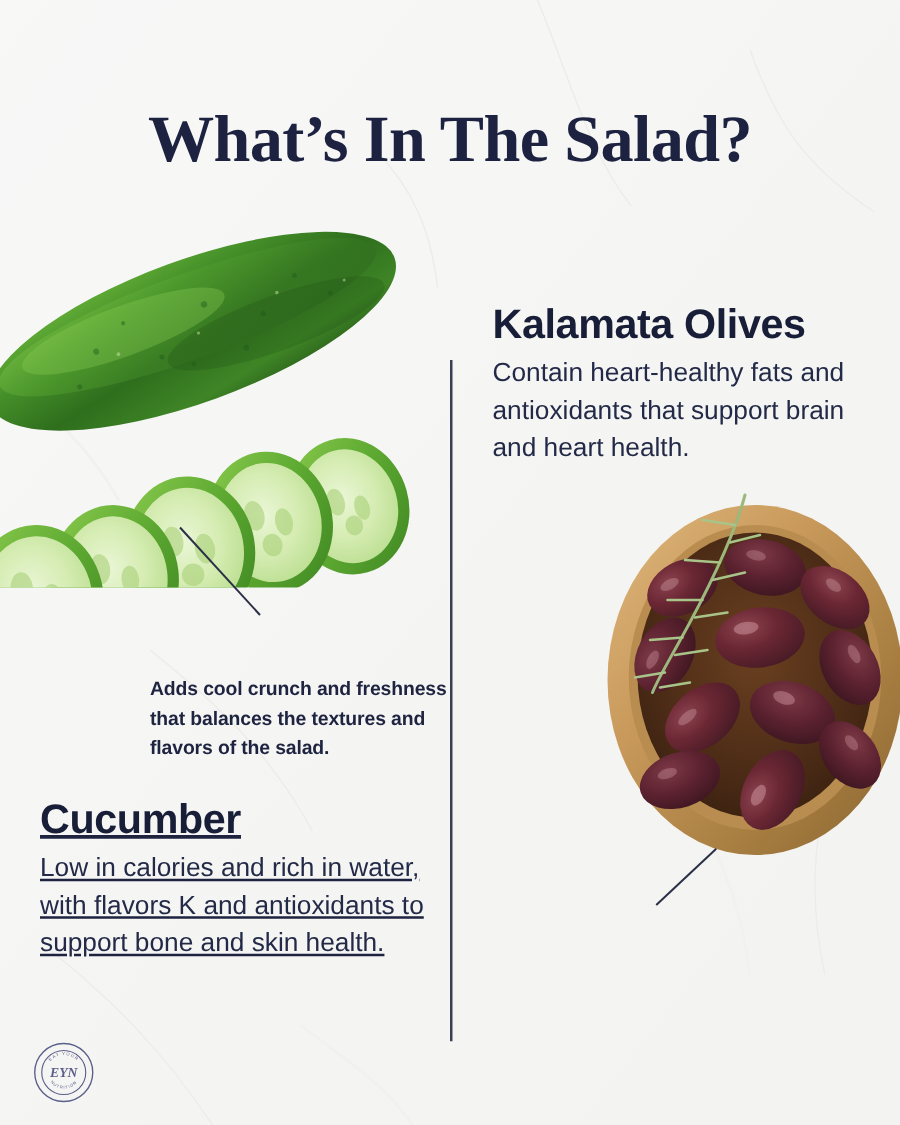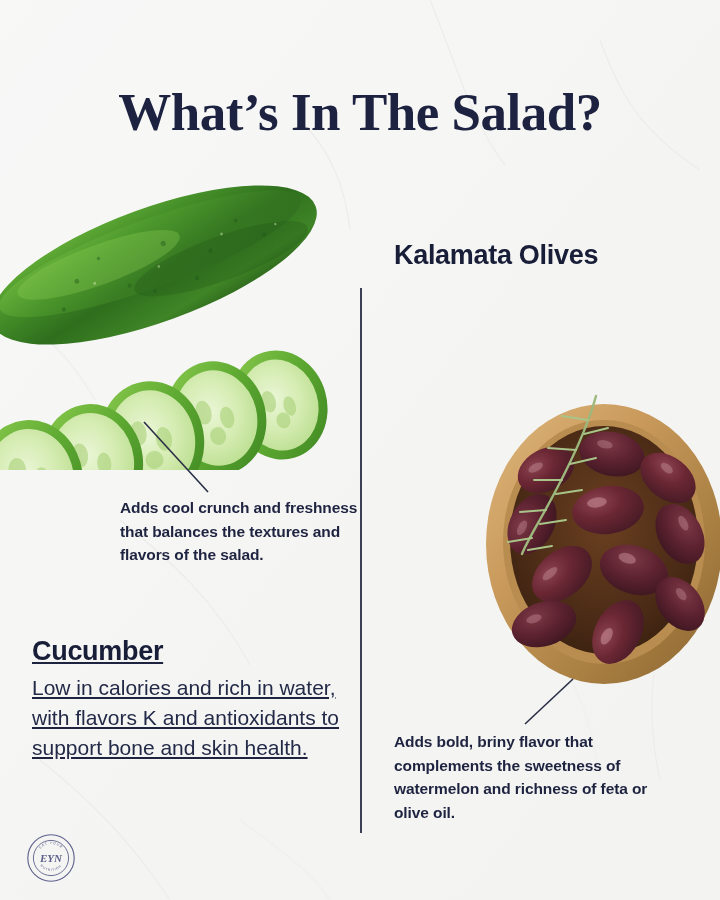--- a/index.html
+++ b/index.html
@@ -61,37 +61,38 @@
 
   
   .leader { position: absolute; overflow: visible; }
   .leader line { stroke: #2a2f45; stroke-width: 1.6; }
 
   
   .block { position: absolute; color: #1e2340; }
 
   .heading {
     font-weight: 700;
-    font-size: 27px;
+    font-size: 33px;
     letter-spacing: -0.3px;
     color: #181d38;
     margin-bottom: 6px;
   }
   .body {
     font-size: 21px;
     line-height: 1.42;
     color: #232a47;
     font-weight: 400;
   }
   .note {
     font-size: 15.5px;
     line-height: 1.53;
     font-weight: 700;
     color: #1e2340;
     letter-spacing: -0.1px;
+    margin-top: 44px;
   }
 
   #olives-block   { left: 394px; top: 240px; width: 306px; }
   #olives-note    { left: 394px; top: 730px; width: 290px; }
   #cucumber-block { left: 32px;  top: 636px; width: 310px; text-decoration: underline; }
   #cucumber-note  { left: 120px; top: 496px; width: 240px; }
 
   
   .art { position: absolute; }
 
@@ -340,23 +341,23 @@
   <svg class="leader" style="left:138px; top:414px; width:80px; height:86px;" viewBox="0 0 80 86" aria-hidden="true">
     <line x1="6" y1="8" x2="70" y2="78"></line>
   </svg>
 
   <svg class="leader" style="left:518px; top:674px; width:62px; height:56px;" viewBox="0 0 62 56" aria-hidden="true">
     <line x1="55" y1="5" x2="7" y2="50"></line>
   </svg>
 
   <div class="block" id="olives-block">
     <div class="heading">Kalamata Olives</div>
+    <div class="body">Contain heart-healthy fats and antioxidants that support brain and heart health.</div>
   </div>
 
-  <div class="block note" id="olives-note">Adds bold, briny flavor that complements the sweetness of watermelon and richness of feta or olive oil.</div>
 
   <div class="block note" id="cucumber-note">Adds cool crunch and freshness that balances the textures and flavors of the salad.</div>
 
   <div class="block" id="cucumber-block">
     <div class="heading">Cucumber</div>
     <div class="body">Low in calories and rich in water, with flavors K and antioxidants to support bone and skin health.</div>
   </div>
 
   <svg id="logo-badge" viewBox="0 0 50 50" aria-hidden="true">
     <defs>

